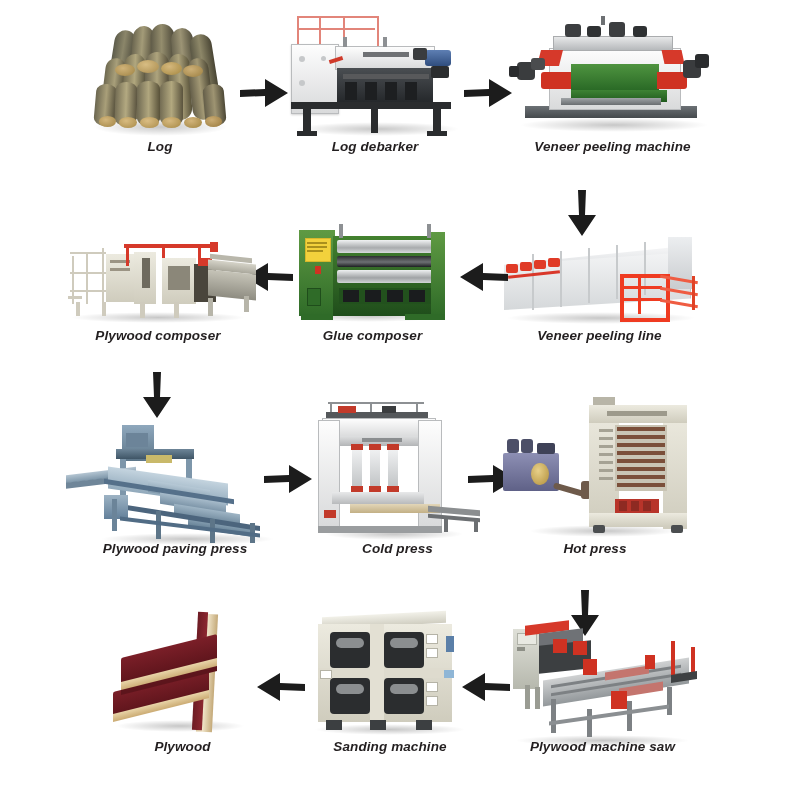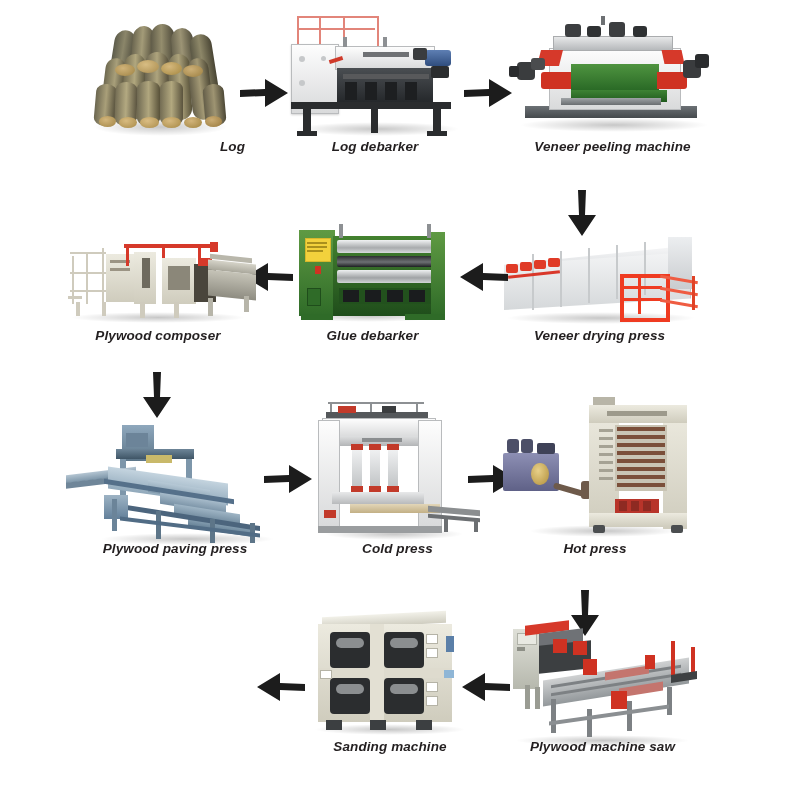--- a/index.html
+++ b/index.html
@@ -55,21 +55,21 @@
   .shadowEll{
     position:absolute;border-radius:50%;
     background:radial-gradient(ellipse at center,rgba(0,0,0,.22) 0%,rgba(0,0,0,0) 70%);
   }
 </style>
 </head>
 <body>
 
 <div id="flow">
 
-  <div class="stage" style="left:75px;top:18px;width:170px;height:135px;align-items:flex-end;">
+  <div class="stage" style="left:75px;top:18px;width:170px;height:135px;">
     <div class="art">
       <div class="shadowEll" style="left:18px;top:100px;width:135px;height:18px;"></div>
 
       <div class="log" style="left:36px;top:12px;width:22px;height:66px;transform:rotate(9deg);background:linear-gradient(90deg,#5d5c4b,#8b866a 45%,#4e4c3d);"></div>
       <div class="log" style="left:56px;top:8px;width:22px;height:70px;transform:rotate(4deg);background:linear-gradient(90deg,#6b6650,#a39b78 45%,#544f3d);"></div>
       <div class="log" style="left:76px;top:6px;width:24px;height:72px;transform:rotate(-1deg);background:linear-gradient(90deg,#5f5b48,#948d6d 45%,#4b4738);"></div>
       <div class="log" style="left:98px;top:10px;width:22px;height:68px;transform:rotate(-5deg);background:linear-gradient(90deg,#6a6550,#9c9475 45%,#514d3c);"></div>
       <div class="log" style="left:118px;top:16px;width:22px;height:64px;transform:rotate(-9deg);background:linear-gradient(90deg,#5b5845,#8d8768 45%,#494534);"></div>
 
       <div class="log" style="left:28px;top:40px;width:21px;height:62px;transform:rotate(7deg);background:linear-gradient(90deg,#6e6950,#a89f7a 50%,#55503c);"></div>
@@ -226,21 +226,21 @@
       <div class="abs" style="left:128px;top:46px;width:42px;height:40px;border:4px solid #ef3b21;"></div>
       <div class="abs" style="left:128px;top:58px;width:42px;height:3px;background:#ef3b21;"></div>
       <div class="abs" style="left:128px;top:70px;width:42px;height:3px;background:#ef3b21;"></div>
       <div class="abs" style="left:146px;top:46px;width:3px;height:40px;background:#ef3b21;"></div>
 
       <div class="abs" style="left:168px;top:50px;width:38px;height:3px;background:#ef5c42;transform:rotate(10deg);"></div>
       <div class="abs" style="left:168px;top:62px;width:38px;height:3px;background:#ef5c42;transform:rotate(10deg);"></div>
       <div class="abs" style="left:168px;top:74px;width:38px;height:3px;background:#ef5c42;transform:rotate(10deg);"></div>
       <div class="abs" style="left:200px;top:48px;width:3px;height:34px;background:#e04226;"></div>
     </div>
-    <div class="caption">Veneer drying press</div>
+    <div class="caption">Veneer peeling line</div>
   </div>
 
   <div class="arrow" style="left:458px;top:260px;">
     <svg width="52" height="34" viewBox="0 0 52 34" aria-hidden="true">
       <path d="M50 14 L25 13 L25 3 L2 17 L25 31 L25 20 L50 21 Z" fill="#1c1c1c"></path>
     </svg>
   </div>
 
   <div class="stage" style="left:285px;top:218px;width:175px;height:124px;">
     <div class="art">
@@ -267,21 +267,21 @@
       <div class="abs" style="left:102px;top:72px;width:16px;height:12px;background:#1a1c1e;"></div>
       <div class="abs" style="left:124px;top:72px;width:16px;height:12px;background:#1a1c1e;"></div>
 
       <div class="abs green" style="left:146px;top:14px;width:14px;height:84px;"></div>
       <div class="abs" style="left:142px;top:6px;width:4px;height:14px;background:#8d9093;"></div>
       <div class="abs" style="left:54px;top:6px;width:4px;height:14px;background:#8d9093;"></div>
 
       <div class="abs" style="left:16px;top:96px;width:32px;height:6px;background:#2f6b28;"></div>
       <div class="abs" style="left:120px;top:96px;width:40px;height:6px;background:#2f6b28;"></div>
     </div>
-    <div class="caption">Glue debarker</div>
+    <div class="caption">Glue composer</div>
   </div>
 
   <div class="arrow" style="left:243px;top:260px;">
     <svg width="52" height="34" viewBox="0 0 52 34" aria-hidden="true">
       <path d="M50 14 L25 13 L25 3 L2 17 L25 31 L25 20 L50 21 Z" fill="#1c1c1c"></path>
     </svg>
   </div>
 
   <div class="stage" style="left:58px;top:228px;width:200px;height:114px;">
     <div class="art">
@@ -560,14 +560,30 @@
     </div>
     <div class="caption">Sanding machine</div>
   </div>
 
   <div class="arrow" style="left:255px;top:670px;">
     <svg width="52" height="34" viewBox="0 0 52 34" aria-hidden="true">
       <path d="M50 14 L25 13 L25 3 L2 17 L25 31 L25 20 L50 21 Z" fill="#1c1c1c"></path>
     </svg>
   </div>
 
+  <div class="stage" style="left:95px;top:608px;width:175px;height:145px;">
+    <div class="art">
+      <div class="shadowEll" style="left:20px;top:112px;width:130px;height:12px;"></div>
+
+      <div class="abs" style="left:104px;top:6px;width:16px;height:118px;background:linear-gradient(90deg,#d9c49a,#efe3c7 40%,#c4a978);transform:rotate(3deg);"></div>
+      <div class="abs" style="left:100px;top:4px;width:10px;height:118px;background:linear-gradient(90deg,#6d1c24,#8c2730);transform:rotate(3deg);"></div>
+
+      <div class="abs maroon" style="left:18px;top:72px;width:96px;height:26px;transform:skewY(-14deg);border-radius:2px;"></div>
+      <div class="abs woodedge" style="left:18px;top:94px;width:96px;height:8px;transform:skewY(-14deg);"></div>
+
+      <div class="abs maroon" style="left:26px;top:38px;width:96px;height:28px;transform:skewY(-14deg);border-radius:2px;"></div>
+      <div class="abs woodedge" style="left:26px;top:62px;width:96px;height:9px;transform:skewY(-14deg);"></div>
+      <div class="abs" style="left:26px;top:70px;width:96px;height:5px;background:#5d151c;transform:skewY(-14deg);"></div>
+    </div>
+    <div class="caption">Plywood</div>
+  </div>
 
 </div>
 
 </body></html>

